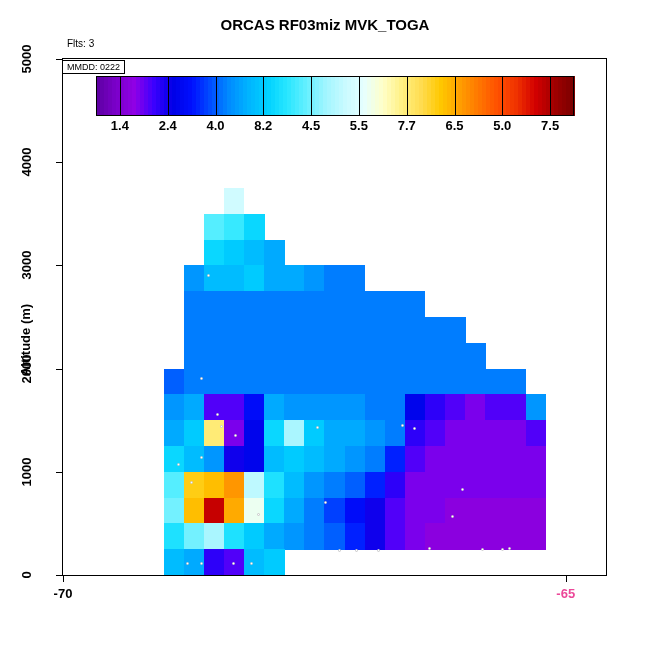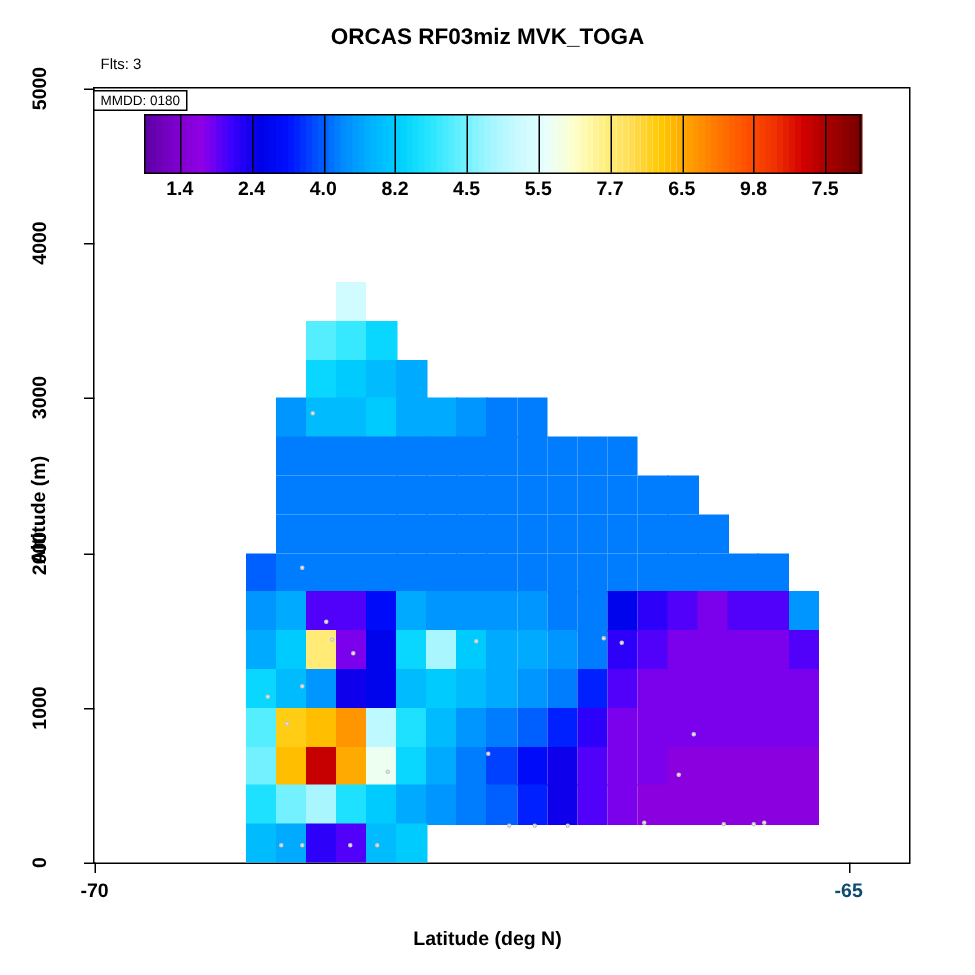--- a/index.html
+++ b/index.html
@@ -246,21 +246,21 @@
       <div class="dot" style="left: 481.322px; top: 547.716px;"></div>
       <div class="dot" style="left: 501.433px; top: 547.716px;"></div>
       <div class="dot" style="left: 508.472px; top: 546.684px;"></div>
       <div class="dot" style="left: 185.689px; top: 562.164px;"></div>
       <div class="dot" style="left: 199.767px; top: 562.164px;"></div>
       <div class="dot" style="left: 231.944px; top: 562.164px;"></div>
       <div class="dot" style="left: 250.044px; top: 562.164px;"></div>
       <div class="dot" style="left: 451.156px; top: 515.208px;"></div>
     </div>
 
-  <div class="mmdd-box">MMDD: 0180</div>
+  <div class="mmdd-box">MMDD: 0222</div>
 
   <div class="cb-wrap" id="cb-wrap">
       <div class="cb-cell" style="left: 0px; width: 4.58333px; background: rgb(95, 0, 164);"></div>
       <div class="cb-cell" style="left: 3.98333px; width: 4.58333px; background: rgb(101, 0, 173);"></div>
       <div class="cb-cell" style="left: 7.96667px; width: 4.58333px; background: rgb(108, 0, 181);"></div>
       <div class="cb-cell" style="left: 11.95px; width: 4.58333px; background: rgb(114, 0, 189);"></div>
       <div class="cb-cell" style="left: 15.9333px; width: 4.58333px; background: rgb(120, 0, 198);"></div>
       <div class="cb-cell" style="left: 19.9167px; width: 4.58333px; background: rgb(125, 0, 204);"></div>
       <div class="cb-cell" style="left: 23.9px; width: 4.58333px; background: rgb(130, 0, 211);"></div>
       <div class="cb-cell" style="left: 27.8833px; width: 4.58333px; background: rgb(134, 0, 217);"></div>
@@ -380,21 +380,21 @@
   <div class="cb-border"></div>
   <div id="cb-labels">
       <div class="cb-lab" style="left: 119.9px;">1.4</div>
       <div class="cb-lab" style="left: 167.7px;">2.4</div>
       <div class="cb-lab" style="left: 215.5px;">4.0</div>
       <div class="cb-lab" style="left: 263.3px;">8.2</div>
       <div class="cb-lab" style="left: 311.1px;">4.5</div>
       <div class="cb-lab" style="left: 358.9px;">5.5</div>
       <div class="cb-lab" style="left: 406.7px;">7.7</div>
       <div class="cb-lab" style="left: 454.5px;">6.5</div>
-      <div class="cb-lab" style="left: 502.3px;">9.8</div>
+      <div class="cb-lab" style="left: 502.3px;">5.0</div>
       <div class="cb-lab" style="left: 550.1px;">7.5</div>
     </div>
 
   <div id="yticks">
       <div style="position: absolute; left: 56px; top: 575px; width: 7px; height: 1px; background: rgb(0, 0, 0);"></div>
       <div style="position: absolute; left: 26px; top: 575px; font-size: 13px; font-weight: bold; color: rgb(0, 0, 0); transform: translate(-50%, -50%) rotate(-90deg); white-space: nowrap;">0</div>
       <div style="position: absolute; left: 56px; top: 471.8px; width: 7px; height: 1px; background: rgb(0, 0, 0);"></div>
       <div style="position: absolute; left: 26px; top: 471.8px; font-size: 13px; font-weight: bold; color: rgb(0, 0, 0); transform: translate(-50%, -50%) rotate(-90deg); white-space: nowrap;">1000</div>
       <div style="position: absolute; left: 56px; top: 368.6px; width: 7px; height: 1px; background: rgb(0, 0, 0);"></div>
       <div style="position: absolute; left: 26px; top: 368.6px; font-size: 13px; font-weight: bold; color: rgb(0, 0, 0); transform: translate(-50%, -50%) rotate(-90deg); white-space: nowrap;">2000</div>
@@ -402,25 +402,24 @@
       <div style="position: absolute; left: 26px; top: 265.4px; font-size: 13px; font-weight: bold; color: rgb(0, 0, 0); transform: translate(-50%, -50%) rotate(-90deg); white-space: nowrap;">3000</div>
       <div style="position: absolute; left: 56px; top: 162.2px; width: 7px; height: 1px; background: rgb(0, 0, 0);"></div>
       <div style="position: absolute; left: 26px; top: 162.2px; font-size: 13px; font-weight: bold; color: rgb(0, 0, 0); transform: translate(-50%, -50%) rotate(-90deg); white-space: nowrap;">4000</div>
       <div style="position: absolute; left: 56px; top: 59px; width: 7px; height: 1px; background: rgb(0, 0, 0);"></div>
       <div style="position: absolute; left: 26px; top: 59px; font-size: 13px; font-weight: bold; color: rgb(0, 0, 0); transform: translate(-50%, -50%) rotate(-90deg); white-space: nowrap;">5000</div>
     </div>
   <div id="xticks">
       <div style="position: absolute; left: 63px; top: 575px; width: 1px; height: 7px; background: rgb(0, 0, 0);"></div>
       <div style="position: absolute; left: 63px; top: 586px; font-size: 13px; font-weight: bold; color: rgb(0, 0, 0); transform: translateX(-50%);">-70</div>
       <div style="position: absolute; left: 565.778px; top: 575px; width: 1px; height: 7px; background: rgb(0, 0, 0);"></div>
-      <div style="position: absolute; left: 565.778px; top: 586px; font-size: 13px; font-weight: bold; color: #0c4a6e; transform: translateX(-50%);">-65</div>
+      <div style="position: absolute; left: 565.778px; top: 586px; font-size: 13px; font-weight: bold; color: #ec4899; transform: translateX(-50%);">-65</div>
     </div>
 
   <div class="axis-label-y" style="left:18px;top:340px;">Altitude (m)</div>
-  <div class="axis-label-x">Latitude (deg N)</div>
 <div style="position: absolute; top: 77px; height: 38px; width: 1px; background: rgb(0, 0, 0); left: 119.9px;"></div>
     <div style="position: absolute; top: 77px; height: 38px; width: 1px; background: rgb(0, 0, 0); left: 167.7px;"></div>
     <div style="position: absolute; top: 77px; height: 38px; width: 1px; background: rgb(0, 0, 0); left: 215.5px;"></div>
     <div style="position: absolute; top: 77px; height: 38px; width: 1px; background: rgb(0, 0, 0); left: 263.3px;"></div>
     <div style="position: absolute; top: 77px; height: 38px; width: 1px; background: rgb(0, 0, 0); left: 311.1px;"></div>
     <div style="position: absolute; top: 77px; height: 38px; width: 1px; background: rgb(0, 0, 0); left: 358.9px;"></div>
     <div style="position: absolute; top: 77px; height: 38px; width: 1px; background: rgb(0, 0, 0); left: 406.7px;"></div>
     <div style="position: absolute; top: 77px; height: 38px; width: 1px; background: rgb(0, 0, 0); left: 454.5px;"></div>
     <div style="position: absolute; top: 77px; height: 38px; width: 1px; background: rgb(0, 0, 0); left: 502.3px;"></div>
     <div style="position: absolute; top: 77px; height: 38px; width: 1px; background: rgb(0, 0, 0); left: 550.1px;"></div>

